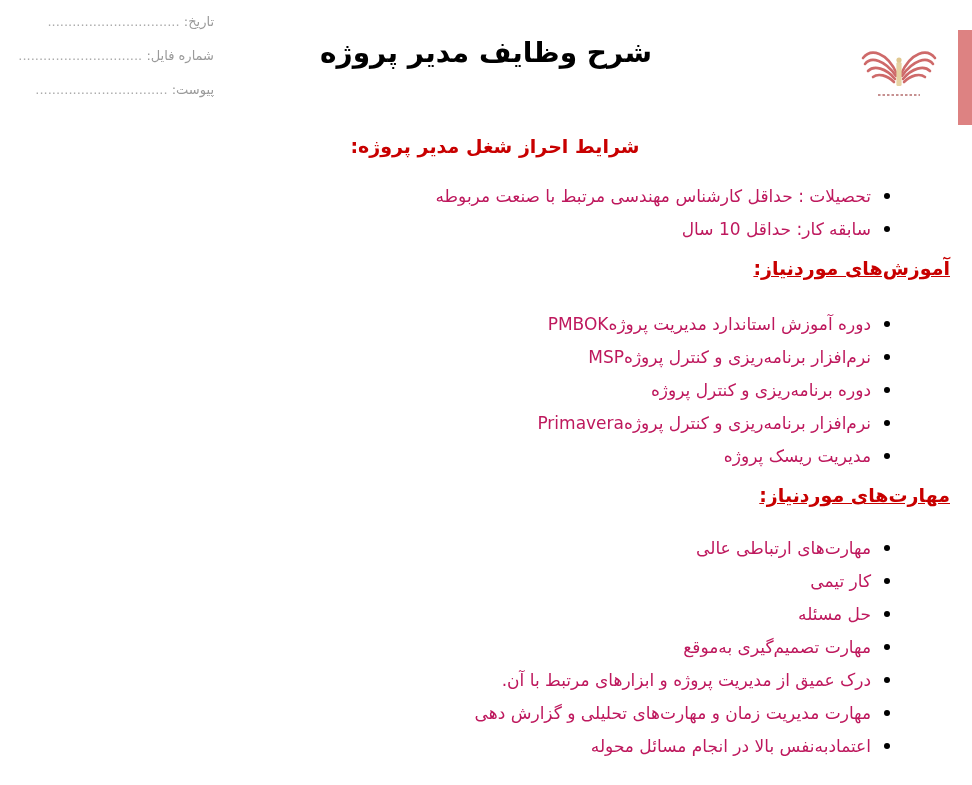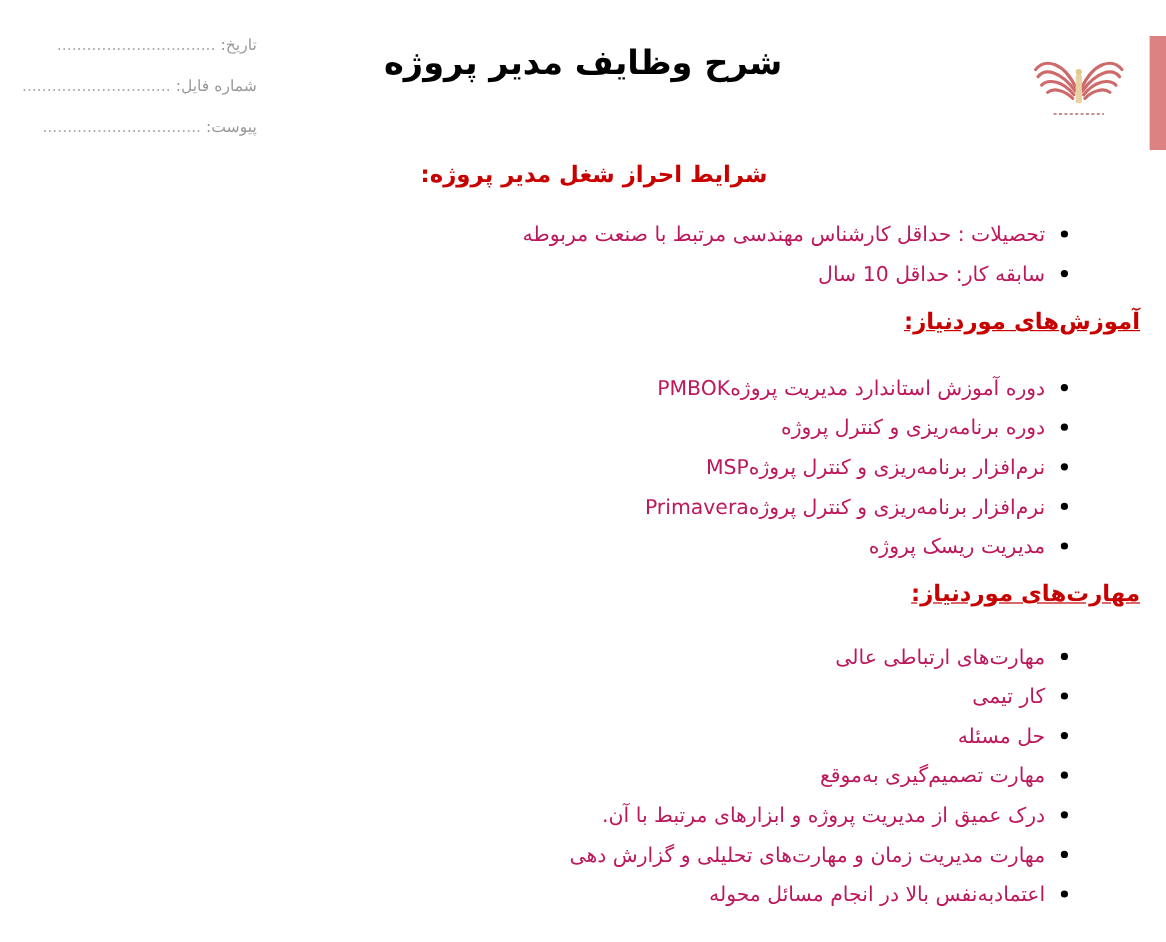--- a/index.html
+++ b/index.html
@@ -16,21 +16,21 @@
   }
   .page {
     position: absolute;
     inset: 0;
     background: #ffffff;
   }
 
   
   .info-block {
     position: absolute;
-    top: 30px;
+    top: 13px;
     left: 36px;
     width: 178px;
     direction: rtl;
     text-align: right;
   }
   .info-line {
     color: #9a9a9a;
     font-size: 13px;
     line-height: 17px;
     margin-bottom: 17px;
@@ -166,22 +166,22 @@
 
     <h2 class="section-heading first">شرایط احراز شغل مدیر پروژه:</h2>
     <ul class="bullet-list g1">
       <li>تحصیلات : حداقل کارشناس مهندسی مرتبط با صنعت مربوطه</li>
       <li>سابقه کار: حداقل 10 سال</li>
     </ul>
 
     <h2 class="section-heading later">آموزش‌های موردنیاز:</h2>
     <ul class="bullet-list g2">
       <li>دوره آموزش استاندارد مدیریت پروژهPMBOK</li>
+      <li>نرم‌افزار برنامه‌ریزی و کنترل پروژهMSP</li>
       <li>دوره برنامه‌ریزی و کنترل پروژه</li>
-      <li>نرم‌افزار برنامه‌ریزی و کنترل پروژهMSP</li>
       <li>نرم‌افزار برنامه‌ریزی و کنترل پروژهPrimavera</li>
       <li>مدیریت ریسک پروژه</li>
     </ul>
 
     <h2 class="section-heading later">مهارت‌های موردنیاز:</h2>
     <ul class="bullet-list g3">
       <li>مهارت‌های ارتباطی عالی</li>
       <li>کار تیمی</li>
       <li>حل مسئله</li>
       <li>مهارت تصمیم‌گیری به‌موقع</li>

